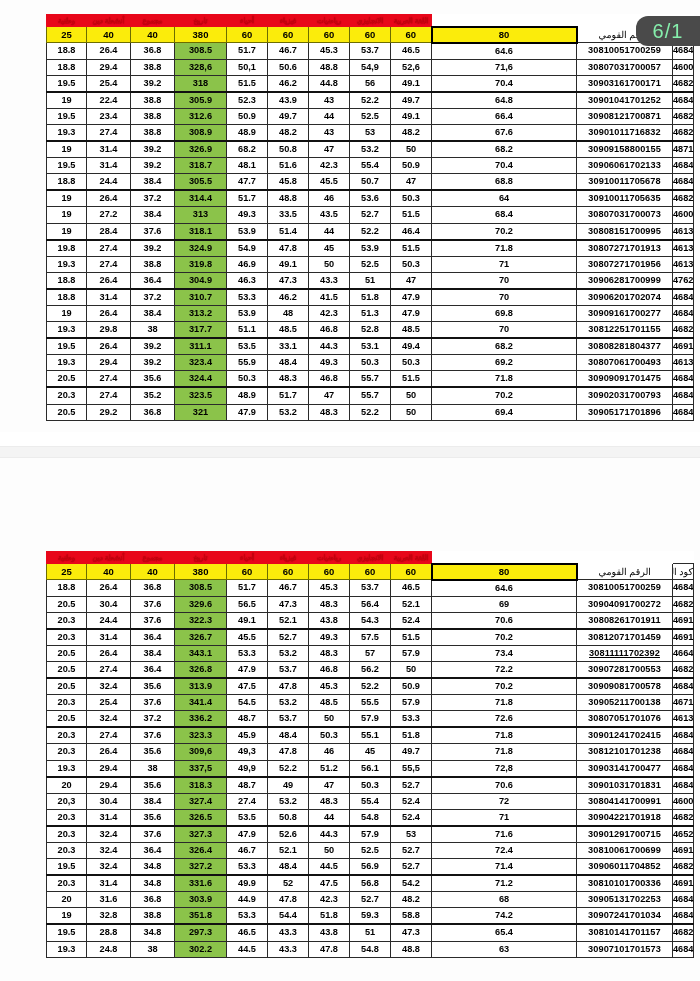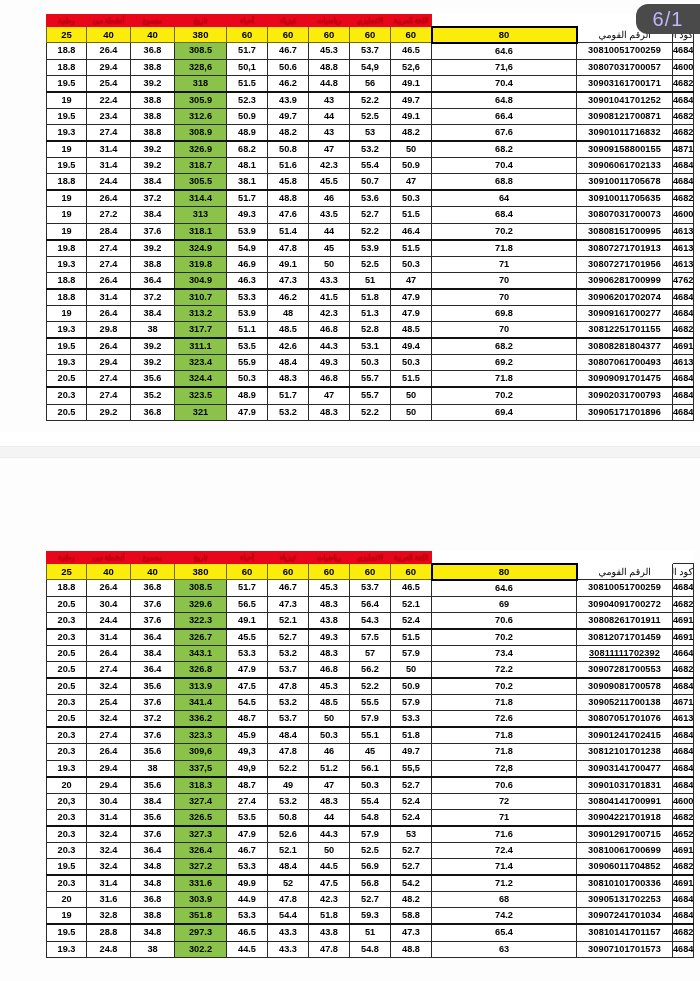--- a/index.html
+++ b/index.html
@@ -12,24 +12,24 @@
   }
   #page {
     position: relative;
     width: 700px; height: 981px;
     background: #fdfdfd;
   }
 
   
   .page-badge {
     position: absolute;
-    top: 4px; right: 0px;
+    top: 16px; right: 0px;
     width: 64px; height: 30px;
     background: #4a4a4a;
-    color: #c4b5fd;
+    color: #86efac;
     border-bottom-left-radius: 12px;
     border-bottom-right-radius: 0px;
     border-top-left-radius: 12px;
     display: flex; align-items: center; justify-content: center;
     font-size: 20px; font-weight: 400;
     letter-spacing: 1px;
     z-index: 40;
   }
 
   .sheet { position: absolute; left: 0; width: 700px; }
@@ -281,21 +281,21 @@
             <td style="width: 41px;">50.9</td>
             <td style="width: 62px;">70.4</td>
             <td class="idnum" style="width: 145px;">30906061702133</td>
             <td class="code" style="width: 96px;">468482145</td>
           </tr>
           <tr class="thickline">
             <td style="width: 40px;">18.8</td>
             <td style="width: 44px;">24.4</td>
             <td style="width: 44px;">38.4</td>
             <td class="total" style="width: 52px;">305.5</td>
-            <td style="width: 41px;">38.1</td>
+            <td style="width: 41px;">47.7</td>
             <td style="width: 41px;">45.8</td>
             <td style="width: 41px;">45.5</td>
             <td style="width: 41px;">50.7</td>
             <td style="width: 41px;">47</td>
             <td style="width: 62px;">68.8</td>
             <td class="idnum" style="width: 145px;">30910011705678</td>
             <td class="code" style="width: 96px;">468481966</td>
           </tr>
           <tr>
             <td style="width: 40px;">19</td>
@@ -310,21 +310,21 @@
             <td style="width: 62px;">64</td>
             <td class="idnum" style="width: 145px;">30910011705635</td>
             <td class="code" style="width: 96px;">468205720</td>
           </tr>
           <tr>
             <td style="width: 40px;">19</td>
             <td style="width: 44px;">27.2</td>
             <td style="width: 44px;">38.4</td>
             <td class="total" style="width: 52px;">313</td>
             <td style="width: 41px;">49.3</td>
-            <td style="width: 41px;">47.6</td>
+            <td style="width: 41px;">33.5</td>
             <td style="width: 41px;">43.5</td>
             <td style="width: 41px;">52.7</td>
             <td style="width: 41px;">51.5</td>
             <td style="width: 62px;">68.4</td>
             <td class="idnum" style="width: 145px;">30807031700073</td>
             <td class="code" style="width: 96px;">460092394</td>
           </tr>
           <tr class="thickline">
             <td style="width: 40px;">19</td>
             <td style="width: 44px;">28.4</td>
@@ -422,21 +422,21 @@
             <td style="width: 62px;">70</td>
             <td class="idnum" style="width: 145px;">30812251701155</td>
             <td class="code" style="width: 96px;">468211050</td>
           </tr>
           <tr>
             <td style="width: 40px;">19.5</td>
             <td style="width: 44px;">26.4</td>
             <td style="width: 44px;">39.2</td>
             <td class="total" style="width: 52px;">311.1</td>
             <td style="width: 41px;">53.5</td>
-            <td style="width: 41px;">42.6</td>
+            <td style="width: 41px;">33.1</td>
             <td style="width: 41px;">44.3</td>
             <td style="width: 41px;">53.1</td>
             <td style="width: 41px;">49.4</td>
             <td style="width: 62px;">68.2</td>
             <td class="idnum" style="width: 145px;">30808281804377</td>
             <td class="code" style="width: 96px;">469197548</td>
           </tr>
           <tr>
             <td style="width: 40px;">19.3</td>
             <td style="width: 44px;">29.4</td>

